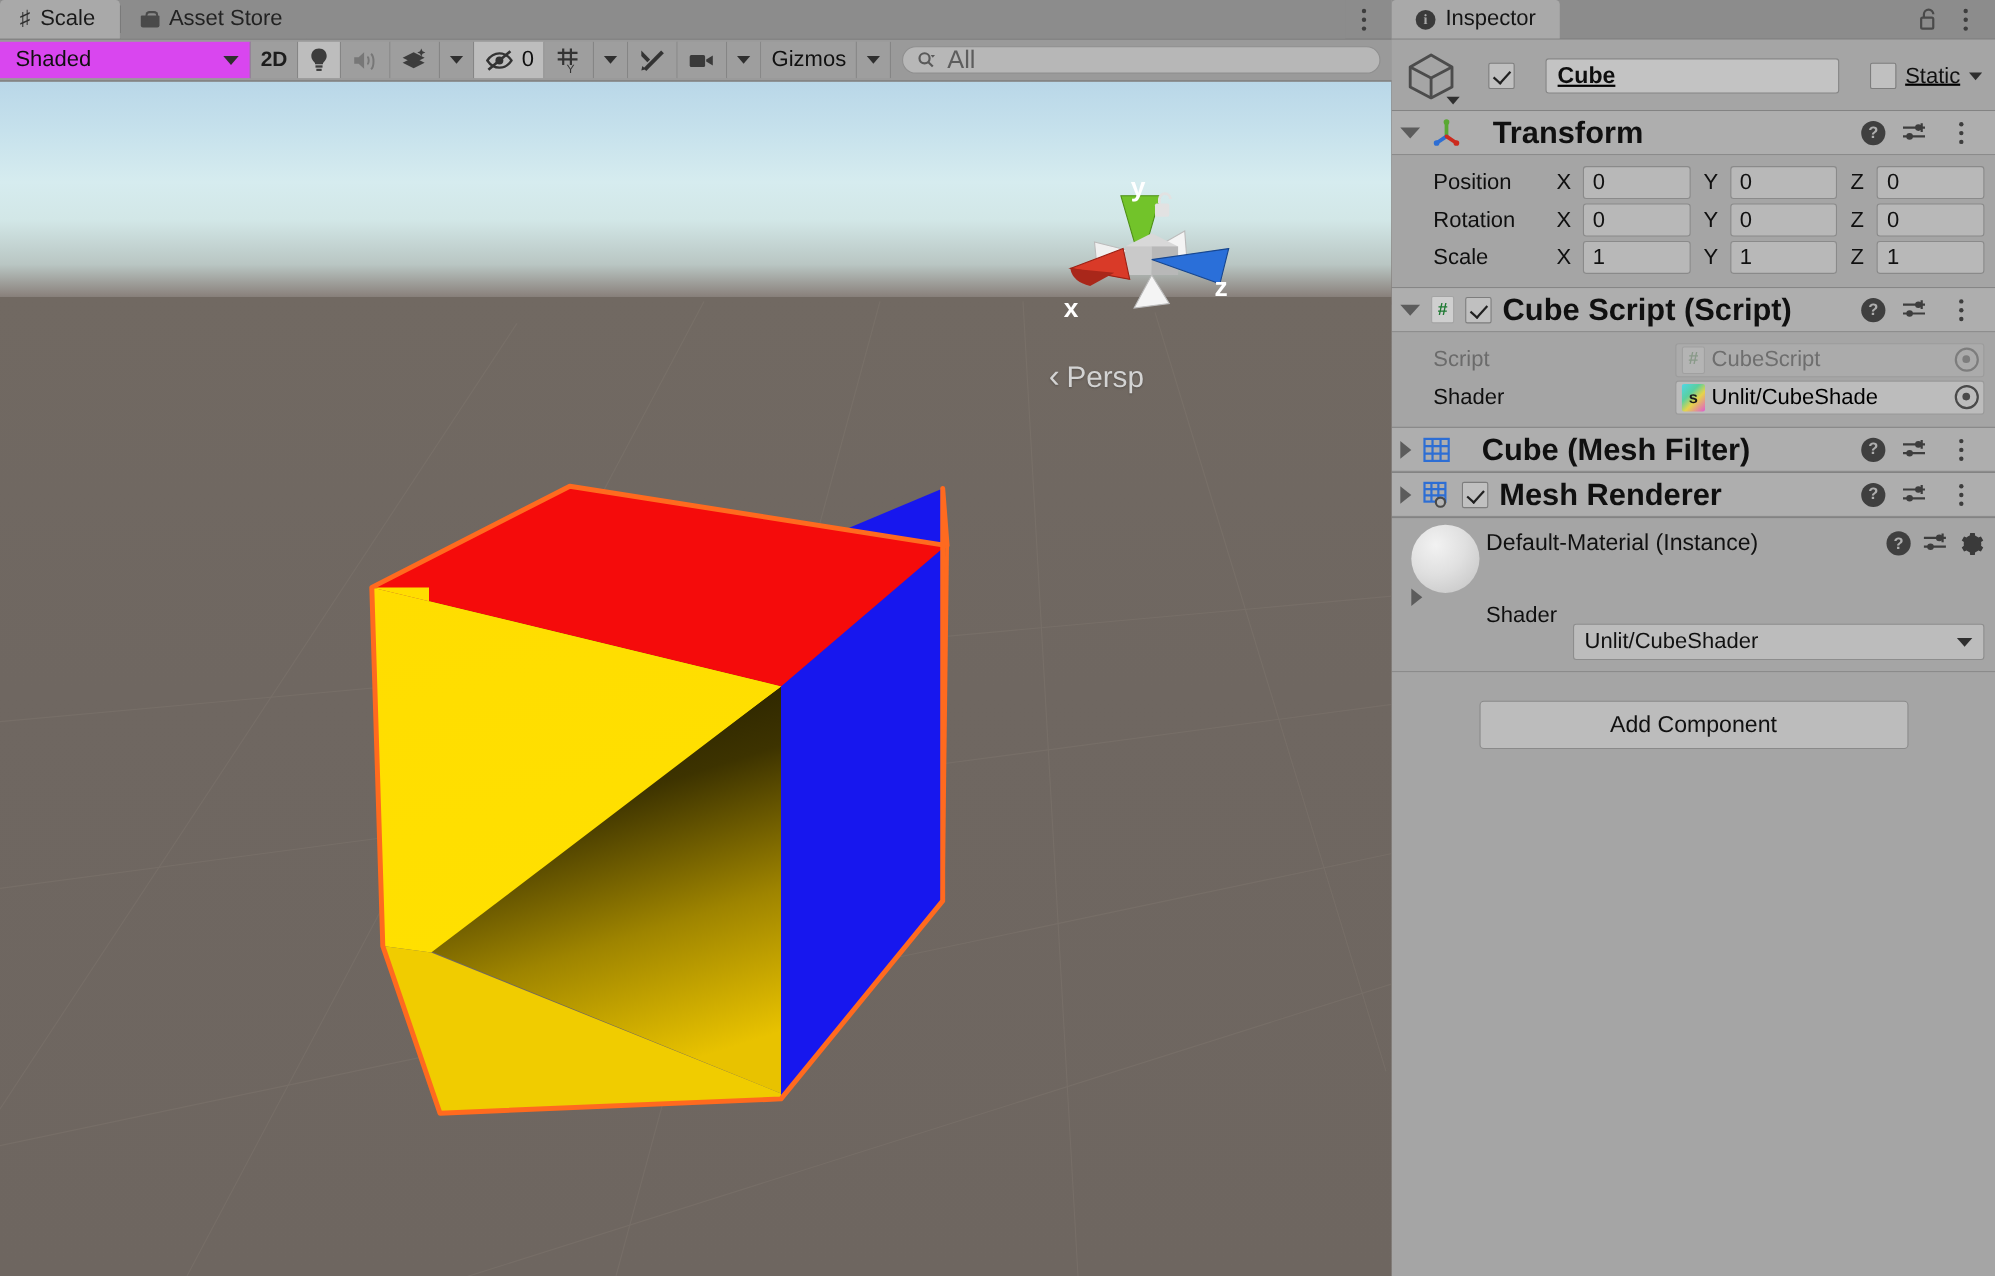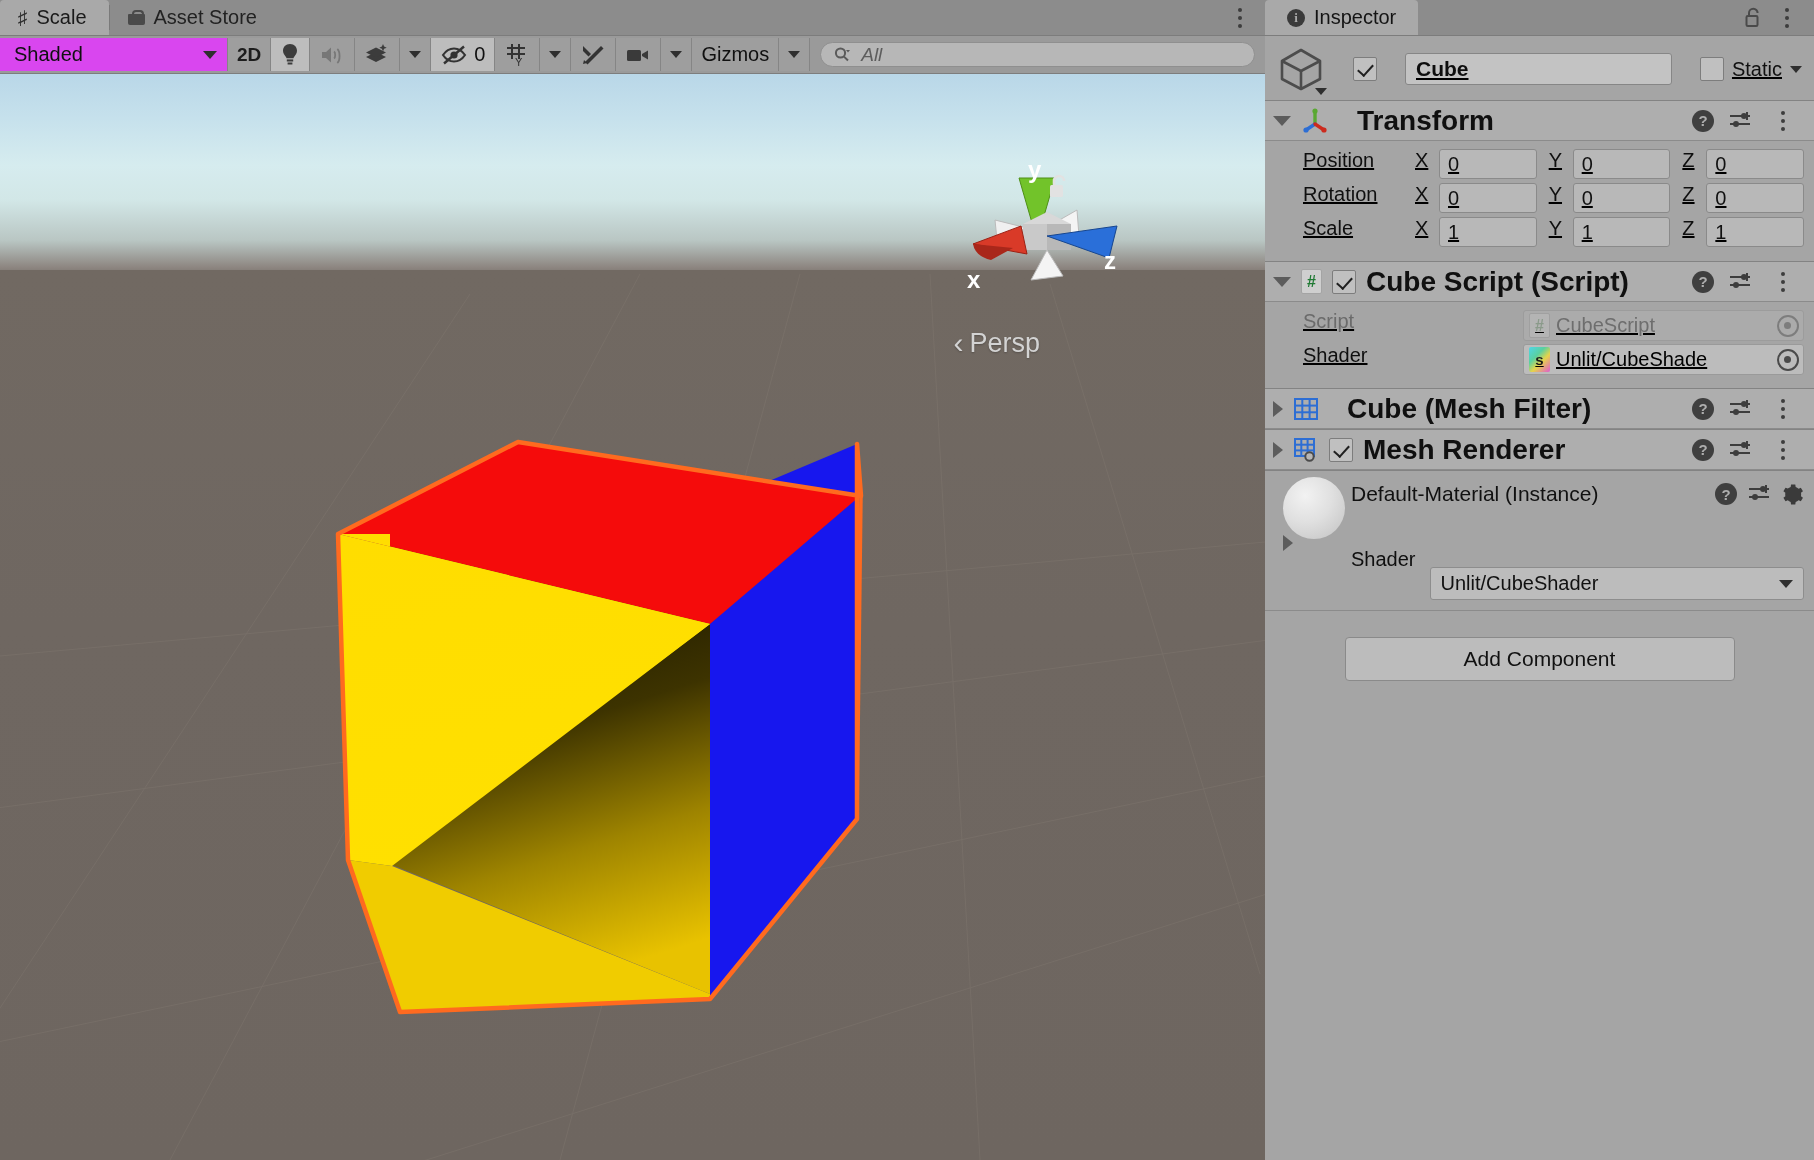--- a/index.html
+++ b/index.html
@@ -76,21 +76,21 @@
   .caret { width:0;height:0;border-left:7px solid transparent;border-right:7px solid transparent;border-top:8px solid #2f2f2f; }
   .caret.sm { border-left-width:6px;border-right-width:6px;border-top-width:7px; }
   .tb-2d { font-size: 19px; font-weight: bold; color: #1d1d1d; }
   .tb-label { font-size: 20px; color:#101010; }
 
   .search-box {
     flex: 1; display: flex; align-items: center; gap: 8px;
     background: #b7b7b7; border: 1px solid #8f8f8f; border-radius: 13px;
     margin: 4px 6px 4px 10px; padding: 0 12px; min-width: 140px;
   }
-  .search-box .ph { font-size: 19px; color: #5d5d5d; font-style: italic; }
+  .search-box .ph { font-size: 23px; color: #5d5d5d; }
 
   svg.gi { display:block; }
 
   
   .viewport {
     position: relative; flex: 1; overflow: hidden;
     background:
       linear-gradient(to bottom, #6f6762 0%, #716962 100%);
   }
   .sky {
@@ -175,21 +175,21 @@
   }
   .tri { width:0;height:0;border-left:9px solid transparent;border-right:9px solid transparent;
      border-top:10px solid #5c5c5c; cursor:pointer; flex:none; }
   .tri.right { border:none;border-top:8px solid transparent;border-bottom:8px solid transparent;
      border-left:10px solid #5c5c5c; }
   .comp-title { font-size: 28px; font-weight: bold; color: #101010; }
   .comp-actions { margin-left:auto; display:flex; align-items:center; gap: 14px; padding-right: 4px;}
   .q-icon { width:22px;height:22px;border-radius:50%;background:#3f3f3f;color:#aeaeae;
      font-size:15px;font-weight:bold;display:flex;align-items:center;justify-content:center;cursor:pointer;}
   .comp-body { padding: 8px 10px 10px 10px; }
-  .row { display:flex; height: 34px; gap: 0; text-decoration: underline; }
+  .row { display:flex; align-items:center; height: 34px; gap: 0; }
   .row-label { width: 140px; font-size: 20px; color: #0f0f0f; padding-left: 28px;}
   .axis { font-size: 20px; color:#0f0f0f; width: 24px; }
   .num-field {
     flex: 1; height: 30px; background: #b8b8b8; border: 1px solid #8a8a8a; border-radius: 3px;
     font-size: 20px; color: #111; display:flex; align-items:center; padding: 0 8px; margin-right: 12px;
     cursor: text;
   }
   .num-field:last-child { margin-right: 0; }
 
   .objfield {

